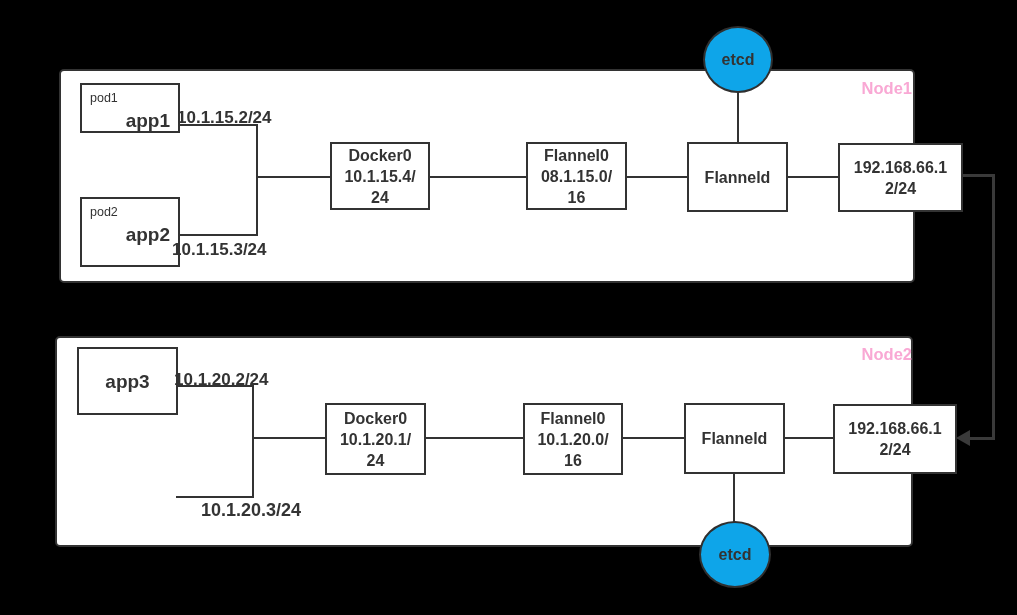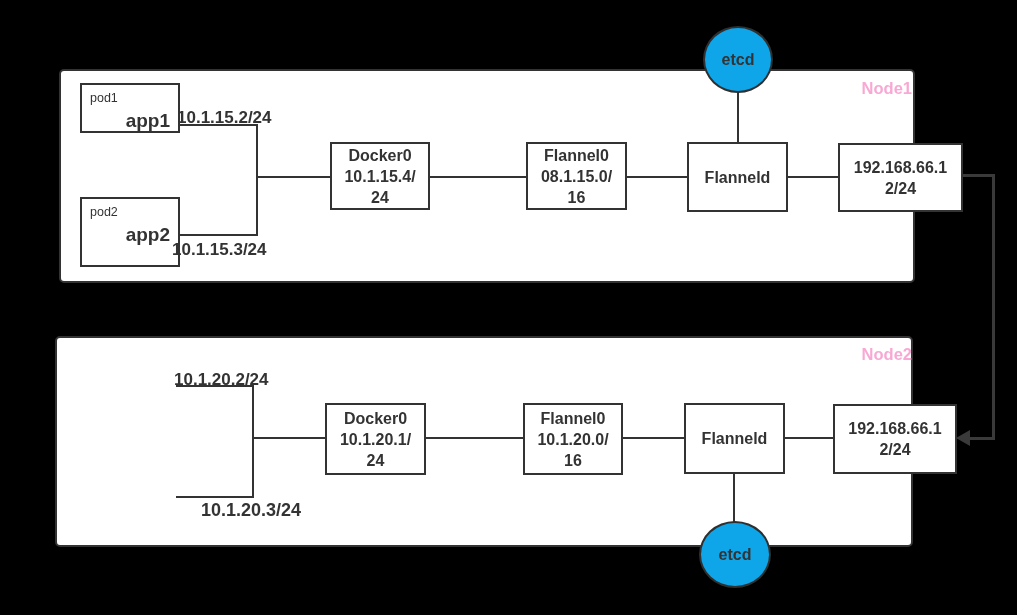--- a/index.html
+++ b/index.html
@@ -173,20 +173,23 @@
 
   <div class="hline" style="left:176px;top:385px;width:78px;height:2px"></div>
   <div class="hline" style="left:176px;top:496px;width:78px;height:2px"></div>
   <div class="vline" style="left:252px;top:385px;width:2px;height:113px"></div>
   <div class="hline" style="left:254px;top:437px;width:71px;height:2px"></div>
   <div class="hline" style="left:426px;top:437px;width:97px;height:2px"></div>
   <div class="hline" style="left:623px;top:437px;width:61px;height:2px"></div>
   <div class="hline" style="left:785px;top:437px;width:48px;height:2px"></div>
   <div class="vline" style="left:733px;top:473px;width:2px;height:50px"></div>
 
+  <div class="box" style="left:77px;top:347px;width:101px;height:68px">
+    <span class="app-name">app3</span>
+  </div>
 
   <div class="ip-label" style="left:174px;top:370px">10.1.20.2/24</div>
   <div class="ip-label small" style="left:181px;top:500px">10.1.20.3/24</div>
 
   <div class="box" style="left:325px;top:403px;width:101px;height:72px">
     <span>Docker0</span>
     <span>10.1.20.1/</span>
     <span>24</span>
   </div>
   <div class="box" style="left:523px;top:403px;width:100px;height:72px">

